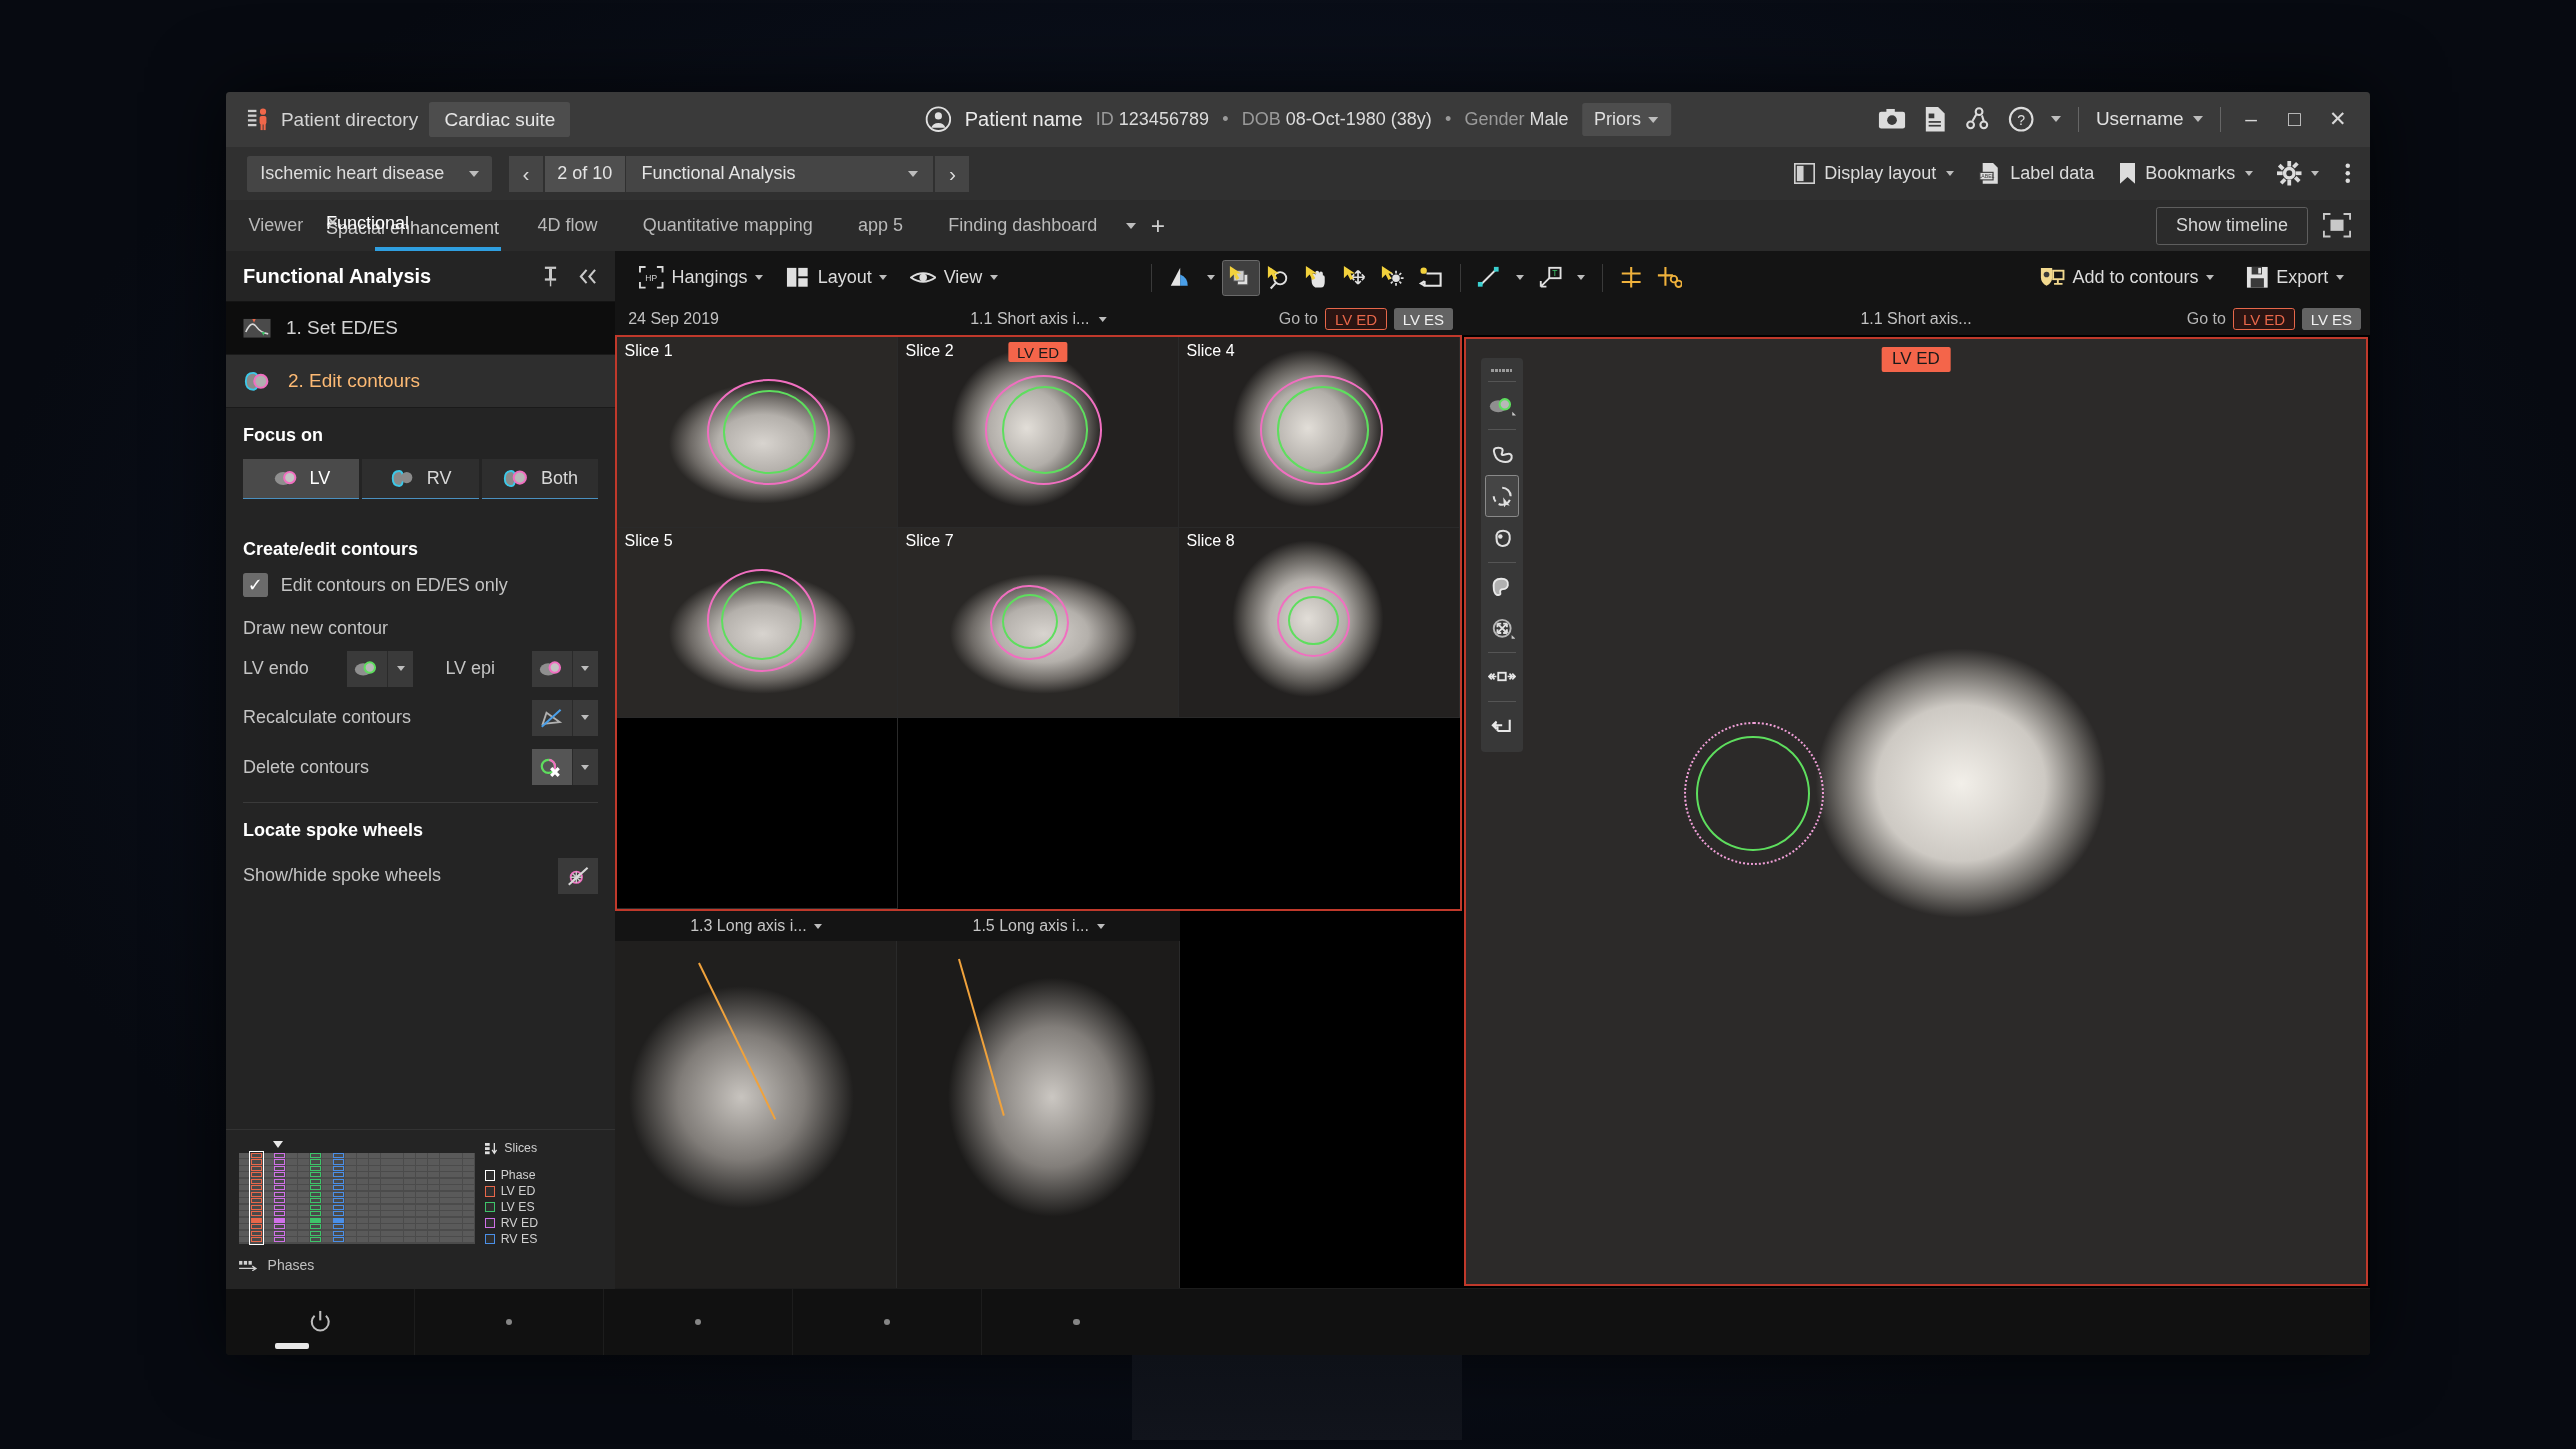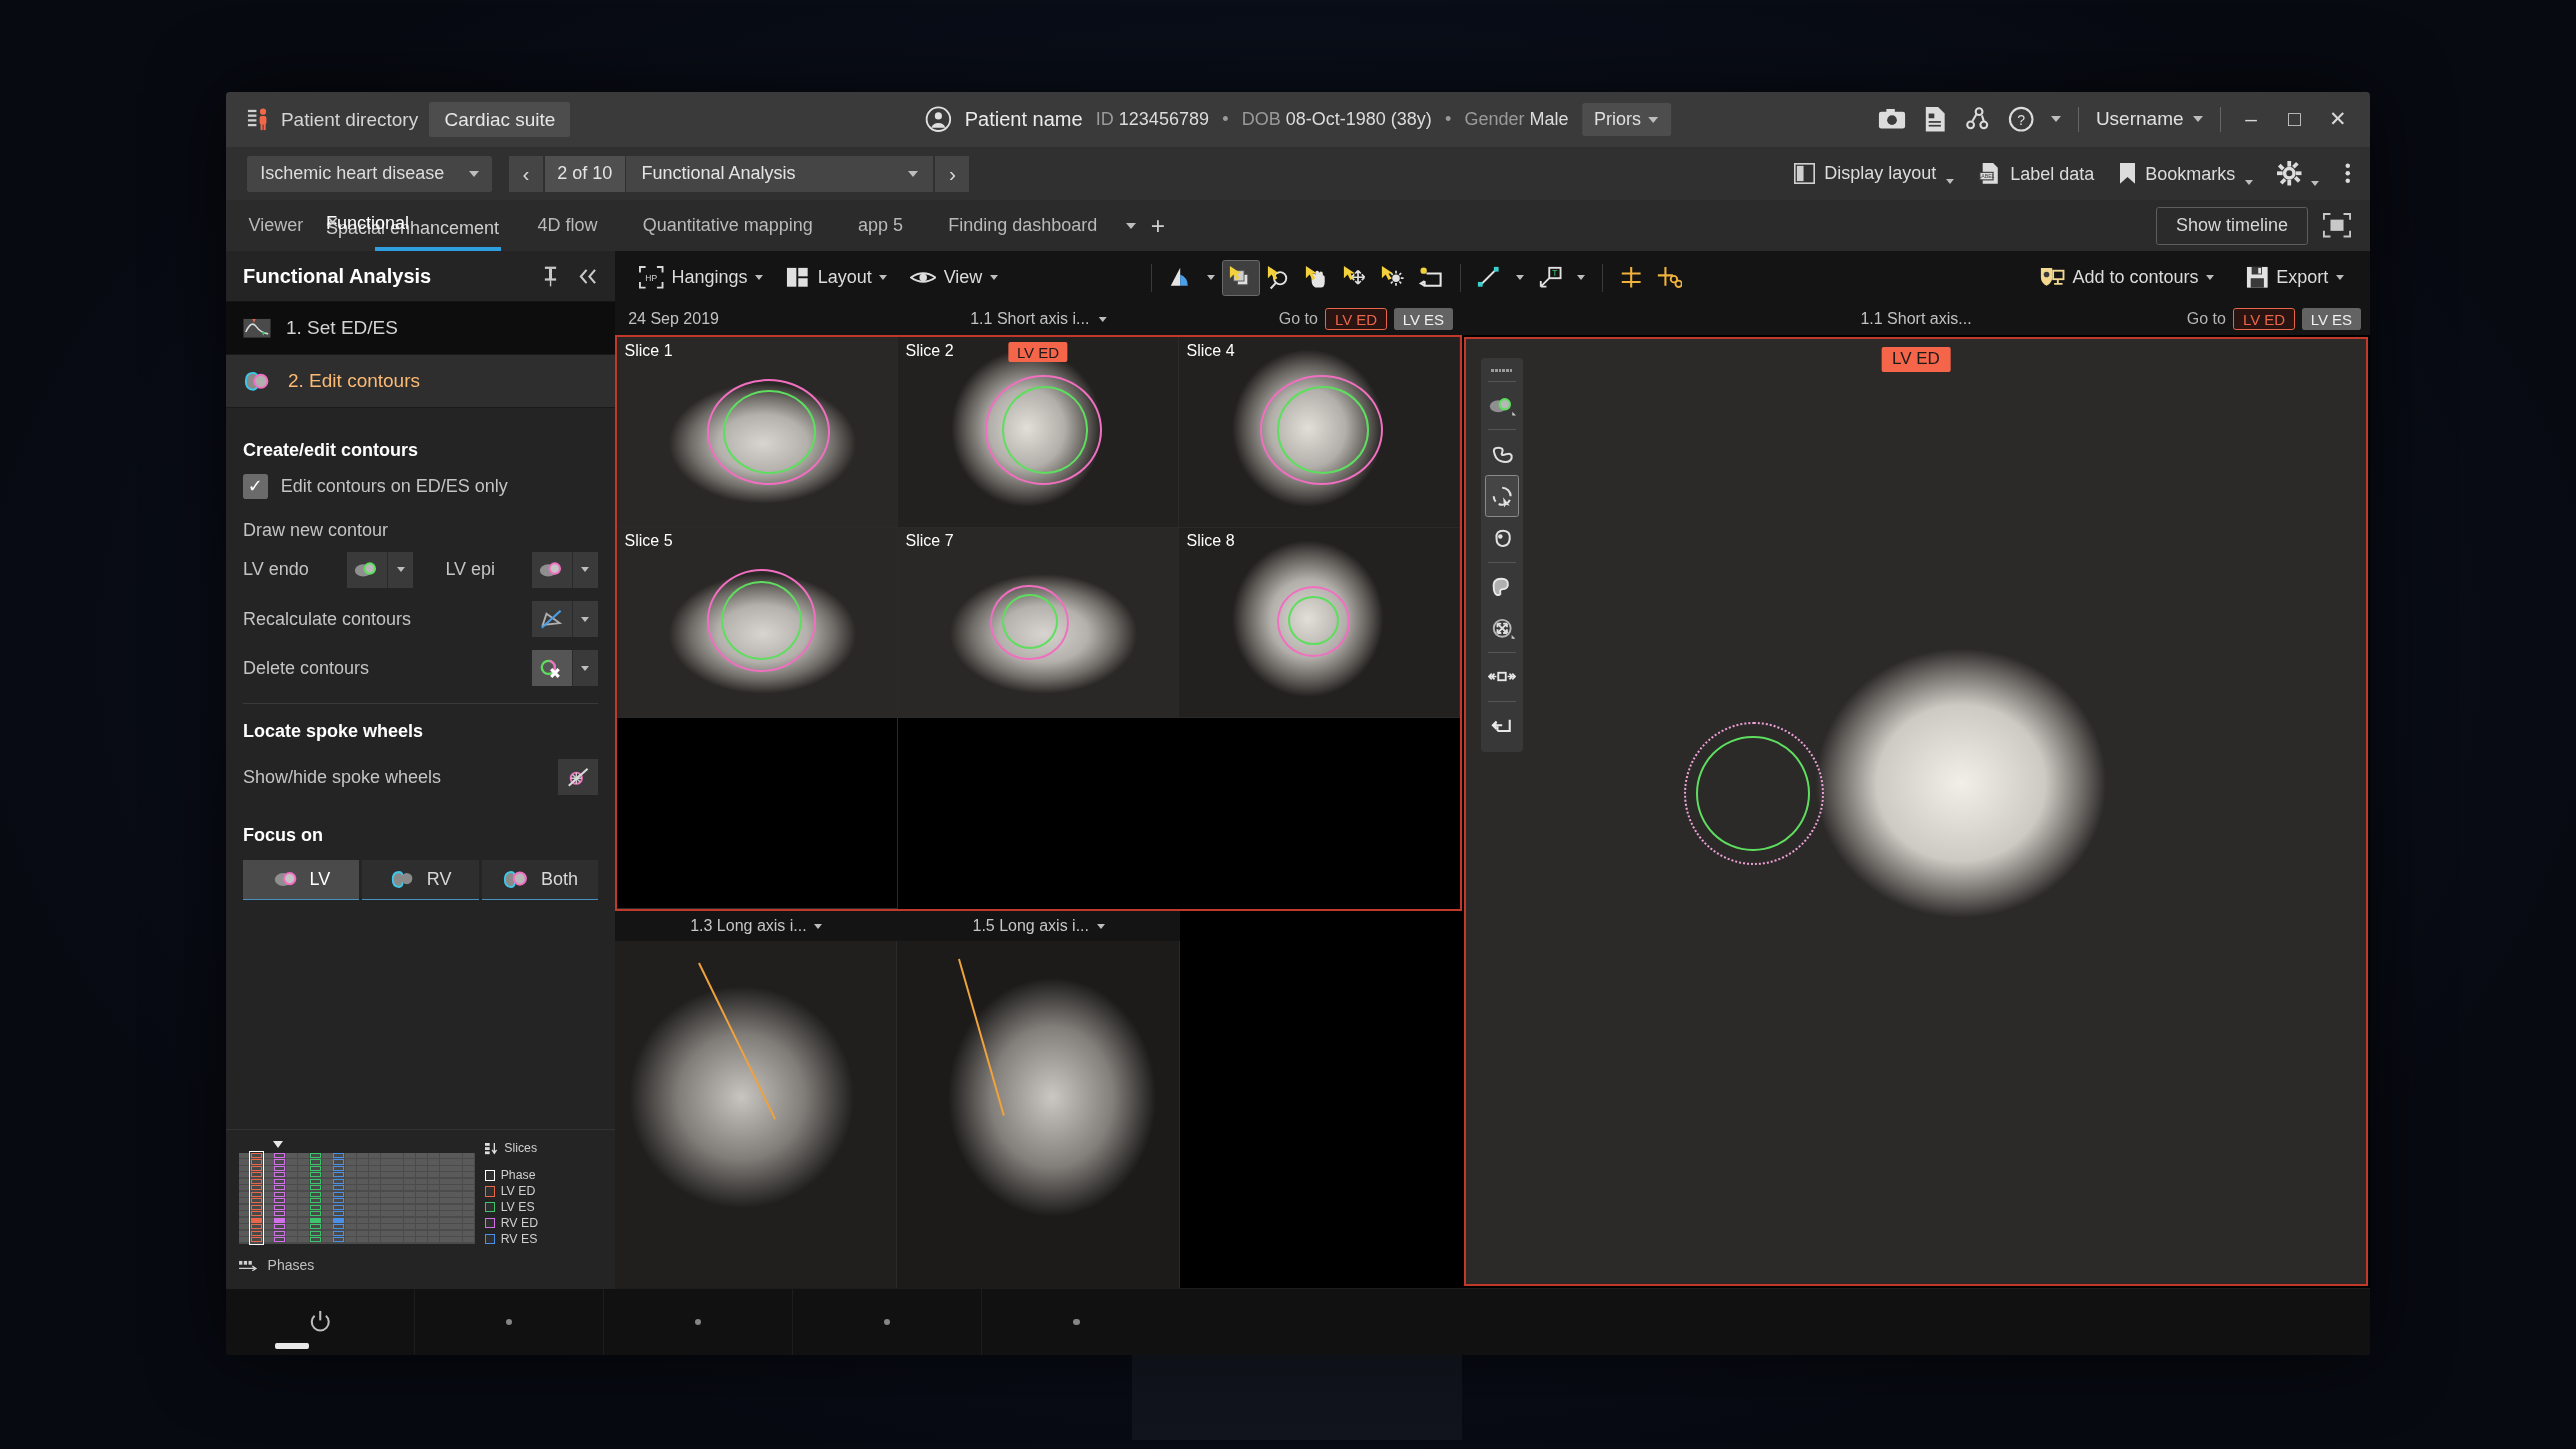--- a/index.html
+++ b/index.html
@@ -87,21 +87,21 @@
   .nav-count {
     background: #4f4f4f; color: #e4e4e4; font-size: 18px;
     padding: 8.5px 12.3px; height:36px; display:flex;align-items:center;
   }
   .nav-name {
     background: #454545; color: #e4e4e4; font-size: 18px;
     padding: 8.5px 15px; height:36px; display:flex;align-items:center; gap: 113px;
     cursor: pointer;
   }
   .bar2-right { position:absolute; right: 19px; display:flex; align-items:center; gap: 24.5px; }
-  .bar2-item { display:flex;align-items:flex-end;gap:9.4px;color:#dcdcdc;font-size:18px;cursor:pointer; }
+  .bar2-item { display:flex;align-items:center;gap:9.4px;color:#dcdcdc;font-size:18px;cursor:pointer; }
 
   
   .tabbar {
     position: absolute; left: 0; top: 108px;
     width: 2144px; height: 51px;
     background: #2b2b2b;
     display: flex; align-items: center;
   }
   .tab { color: #b9b9b9; font-size: 18px; padding: 0 22.6px; height: 51px;
          display:flex;align-items:center; cursor:pointer; position: relative; }
@@ -471,20 +471,47 @@
     </div>
     <div class="step active">
       <svg width="30" height="24.5" viewBox="0 0 32 26">
         <path d="M3 13 Q3 4 11 4 Q16 4 16 13 Q16 22 11 22 Q3 22 3 13 Z" fill="#8a8a8a" stroke="#3cc8e8" stroke-width="2"></path>
         <circle cx="19" cy="13" r="7" fill="#b0b0b0" stroke="#f06fc0" stroke-width="2.2"></circle>
       </svg>
       <span>2. Edit contours</span>
     </div>
 
     <div class="lp-sec">
+      <div class="lp-sec-title">Focus on</div>
+      <div class="focus-row">
+        <div class="focus-btn sel">
+          <svg width="28" height="21" viewBox="0 0 30 22">
+            <ellipse cx="12" cy="11" rx="9" ry="7" fill="#8f8f8f"></ellipse>
+            <circle cx="19" cy="10" r="6" fill="#c4c4c4" stroke="#f06fc0" stroke-width="2.2"></circle>
+          </svg>
+          <span>LV</span>
+        </div>
+        <div class="focus-btn">
+          <svg width="28" height="21" viewBox="0 0 30 22">
+            <path d="M4 11 Q4 3 11 3 Q15 3 15 11 Q15 19 11 19 Q4 19 4 11 Z" fill="#8a8a8a" stroke="#3cc8e8" stroke-width="2"></path>
+            <circle cx="19" cy="10" r="6" fill="#8a8a8a"></circle>
+          </svg>
+          <span>RV</span>
+        </div>
+        <div class="focus-btn">
+          <svg width="30" height="21" viewBox="0 0 32 22">
+            <path d="M3 11 Q3 3 10 3 Q14 3 14 11 Q14 19 10 19 Q3 19 3 11 Z" fill="#8a8a8a" stroke="#3cc8e8" stroke-width="2"></path>
+            <circle cx="19" cy="10" r="6.5" fill="#b8b8b8" stroke="#f06fc0" stroke-width="2.2"></circle>
+          </svg>
+          <span>Both</span>
+        </div>
+      </div>
+    </div>
+
+    <div class="lp-sec">
       <div class="lp-sec-title" style="margin-top:15px">Create/edit contours</div>
       <div class="chk-row">
         <div class="chkbox">✓</div>
         <span class="lp-label">Edit contours on ED/ES only</span>
       </div>
       <div class="lp-label" style="margin-bottom:11.3px">Draw new contour</div>
 
       <div class="ctrl-row">
         <span class="lp-label" style="width:104px">LV endo</span>
         <div class="icon-btn">
@@ -544,47 +571,20 @@
       <div class="lp-sec-title">Locate spoke wheels</div>
       <div class="ctrl-row" style="margin-top:17px">
         <span class="lp-label">Show/hide spoke wheels</span>
         <div class="spacer"></div>
         <div class="icon-btn">
           <svg width="26.4" height="22.6" viewBox="0 0 28 24">
             <circle cx="12" cy="13" r="6" fill="none" stroke="#f06fc0" stroke-width="2"></circle>
             <path d="M12 7 v12 M6 13 h12 M8 9 l8 8 M16 9 l-8 8" stroke="#c8c8c8" stroke-width="1.5"></path>
             <path d="M4 21 L24 3" stroke="#d8d8d8" stroke-width="2.2"></path>
           </svg>
-        </div>
-      </div>
-    </div>
-
-    <div class="lp-sec">
-      <div class="lp-sec-title">Focus on</div>
-      <div class="focus-row">
-        <div class="focus-btn sel">
-          <svg width="28" height="21" viewBox="0 0 30 22">
-            <ellipse cx="12" cy="11" rx="9" ry="7" fill="#8f8f8f"></ellipse>
-            <circle cx="19" cy="10" r="6" fill="#c4c4c4" stroke="#f06fc0" stroke-width="2.2"></circle>
-          </svg>
-          <span>LV</span>
-        </div>
-        <div class="focus-btn">
-          <svg width="28" height="21" viewBox="0 0 30 22">
-            <path d="M4 11 Q4 3 11 3 Q15 3 15 11 Q15 19 11 19 Q4 19 4 11 Z" fill="#8a8a8a" stroke="#3cc8e8" stroke-width="2"></path>
-            <circle cx="19" cy="10" r="6" fill="#8a8a8a"></circle>
-          </svg>
-          <span>RV</span>
-        </div>
-        <div class="focus-btn">
-          <svg width="30" height="21" viewBox="0 0 32 22">
-            <path d="M3 11 Q3 3 10 3 Q14 3 14 11 Q14 19 10 19 Q3 19 3 11 Z" fill="#8a8a8a" stroke="#3cc8e8" stroke-width="2"></path>
-            <circle cx="19" cy="10" r="6.5" fill="#b8b8b8" stroke="#f06fc0" stroke-width="2.2"></circle>
-          </svg>
-          <span>Both</span>
         </div>
       </div>
     </div>
 
     <div class="chart-wrap">
       <div class="chart-inner">
         <div>
           <div style="position:relative;height:11.3px">
             <div style="position:absolute;left:34px;top:0;width:0;height:0;border-left:5.7px solid transparent;border-right:5.7px solid transparent;border-top:7.5px solid #e8e8e8;"></div>
           </div>

